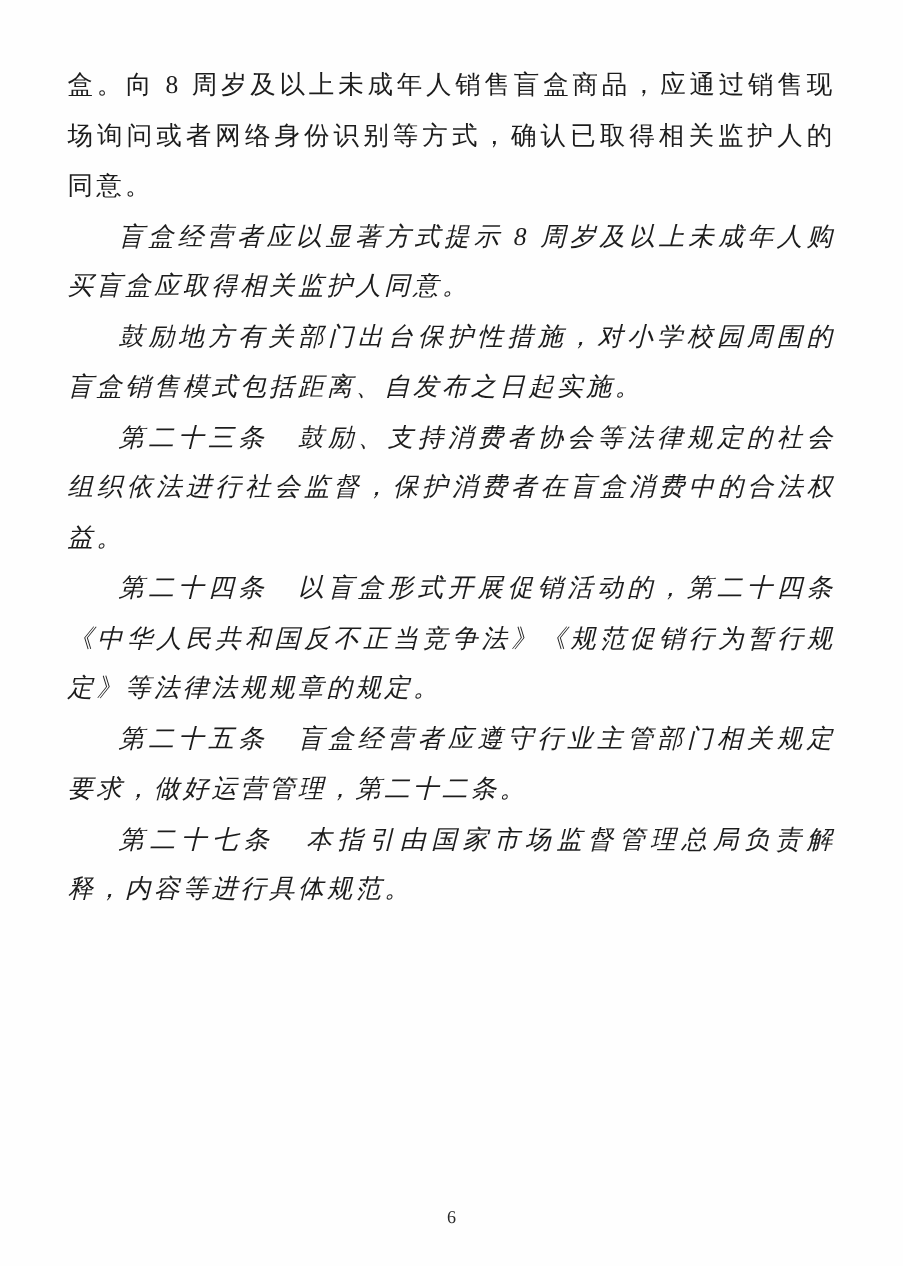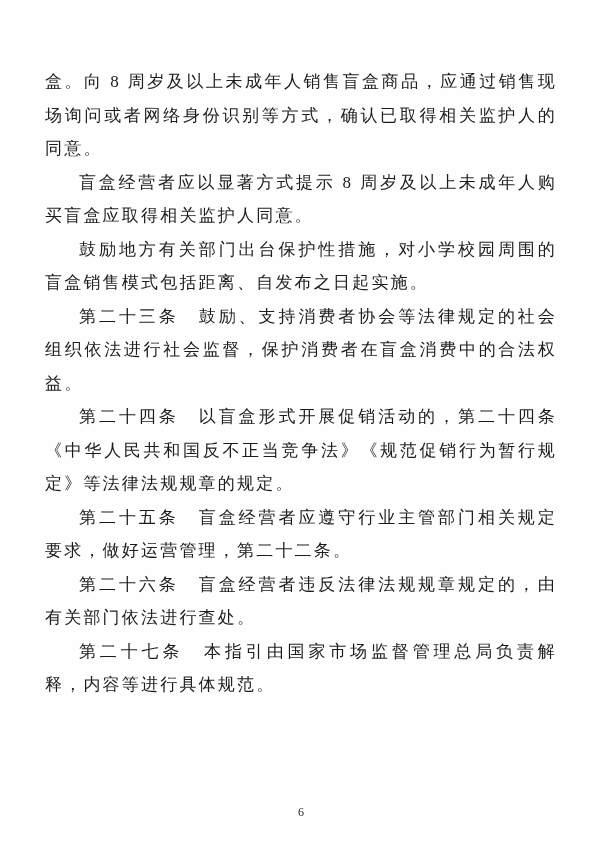--- a/index.html
+++ b/index.html
@@ -27,24 +27,24 @@
     margin: 0;
     font-size: 17px;
     line-height: 33.5px;
     letter-spacing: 2.2px;
     text-align: justify;
     text-justify: inter-character;
     word-break: break-all;
   }
   .para.indent {
     text-indent: 2em;
+    font-style: italic;
   }
   .para.no-indent {
     text-indent: 0;
-    margin-top: 25px;
   }
   .page-footer {
     position: absolute;
     bottom: 24px;
     left: 0;
     width: 100%;
     text-align: center;
   }
   .page-number {
     font-size: 12px;
@@ -56,19 +56,18 @@
 <body>
 
 <div class="page">
   <div class="content">
     <p class="para no-indent">盒。向 8 周岁及以上未成年人销售盲盒商品，应通过销售现场询问或者网络身份识别等方式，确认已取得相关监护人的同意。</p>
     <p class="para indent">盲盒经营者应以显著方式提示 8 周岁及以上未成年人购买盲盒应取得相关监护人同意。</p>
     <p class="para indent">鼓励地方有关部门出台保护性措施，对小学校园周围的盲盒销售模式包括距离、自发布之日起实施。</p>
     <p class="para indent">第二十三条　鼓励、支持消费者协会等法律规定的社会组织依法进行社会监督，保护消费者在盲盒消费中的合法权益。</p>
     <p class="para indent">第二十四条　以盲盒形式开展促销活动的，第二十四条《中华人民共和国反不正当竞争法》《规范促销行为暂行规定》等法律法规规章的规定。</p>
     <p class="para indent">第二十五条　盲盒经营者应遵守行业主管部门相关规定要求，做好运营管理，第二十二条。</p>
-    <p class="para indent">第二十六条　盲盒经营者违反法律法规规章规定的，由有关部门依法进行查处。</p>
     <p class="para indent">第二十七条　本指引由国家市场监督管理总局负责解释，内容等进行具体规范。</p>
   </div>
   <div class="page-footer">
     <span class="page-number">6</span>
   </div>
 </div>
 
 </body></html>

